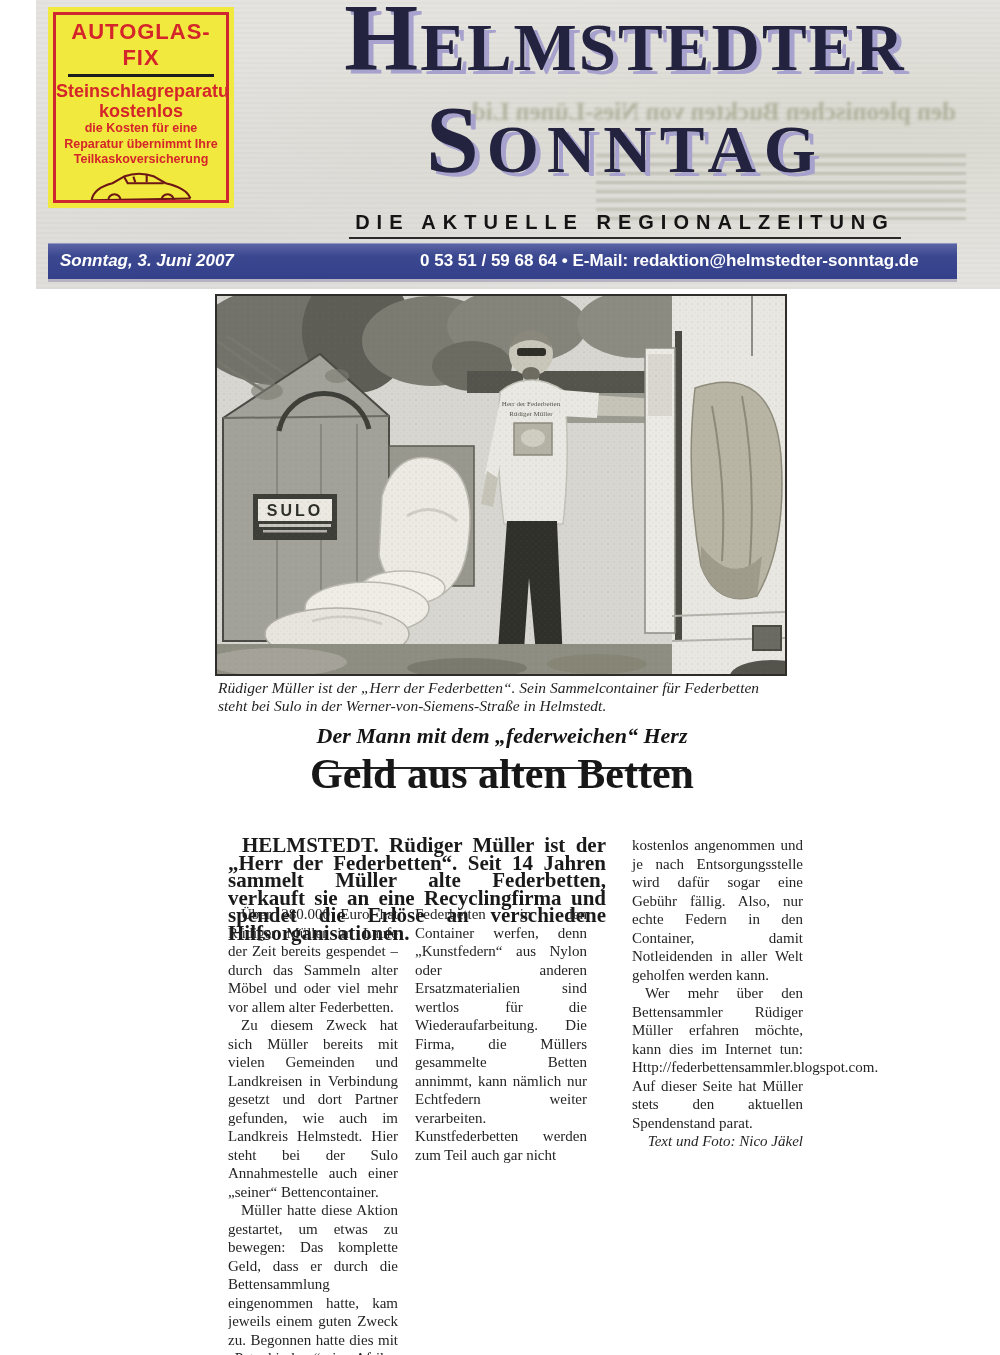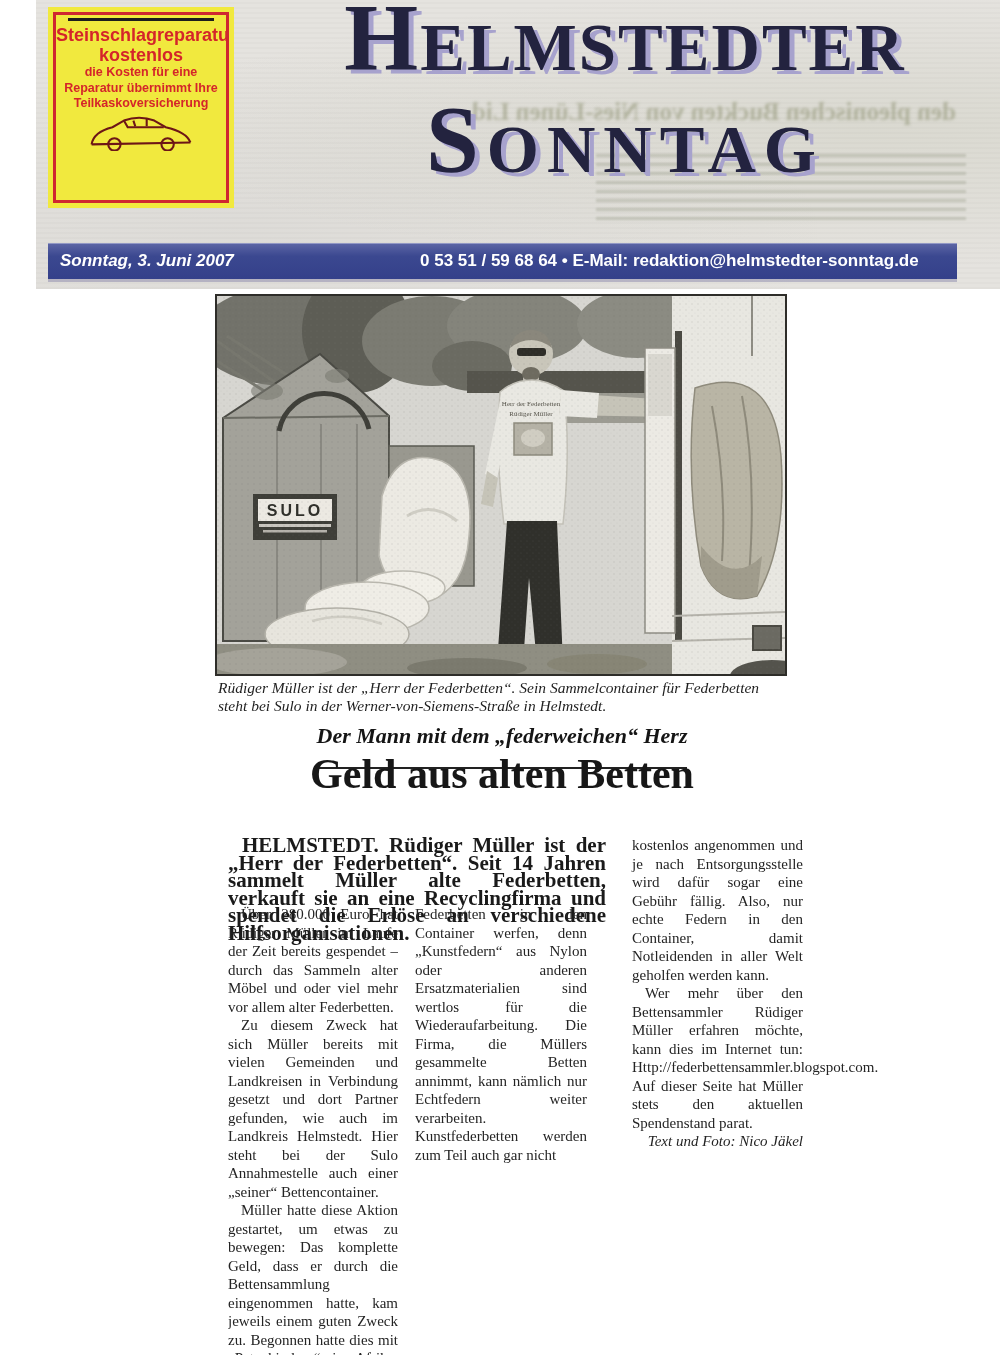--- a/index.html
+++ b/index.html
@@ -78,24 +78,28 @@
 
 <div id="page">
 
   <div class="paper">
     <div class="ghost" style="left:320px;top:98px;width:600px;font-size:25px;">den pleonischen Buckten von Nies-Lünen Lid</div>
     <div class="ghost-lines" style="left:560px;top:150px;width:370px;height:70px;"></div>
     <div class="ghost-lines" style="left:430px;top:255px;width:250px;height:18px;"></div>
 
     <div class="mast1">Helmstedter</div>
     <div class="mast2">Sonntag</div>
+    <div class="tagline-wrap">
+      <span class="tagline">DIE AKTUELLE REGIONALZEITUNG</span>
+    </div>
   </div>
 
   <div class="ad">
     <div class="ad-inner">
+      <div class="ad-title">AUTOGLAS-FIX</div>
       <div class="ad-rule"></div>
       <div class="ad-big">Steinschlagreparatur</div>
       <div class="ad-big">kostenlos</div>
       <div class="ad-small">die Kosten für eine</div>
       <div class="ad-small">Reparatur übernimmt Ihre</div>
       <div class="ad-small">Teilkaskoversicherung</div>
       <svg width="120" height="38" viewBox="0 0 120 40" style="margin:1px auto 0 auto;display:block;">
         <g fill="none" stroke="#6d1616" stroke-width="2.2">
           <path d="M8,33 Q10,20 30,15 L42,8 Q58,2 74,8 L86,15 Q108,20 112,31"></path>
           <path d="M8,33 L112,31"></path>

